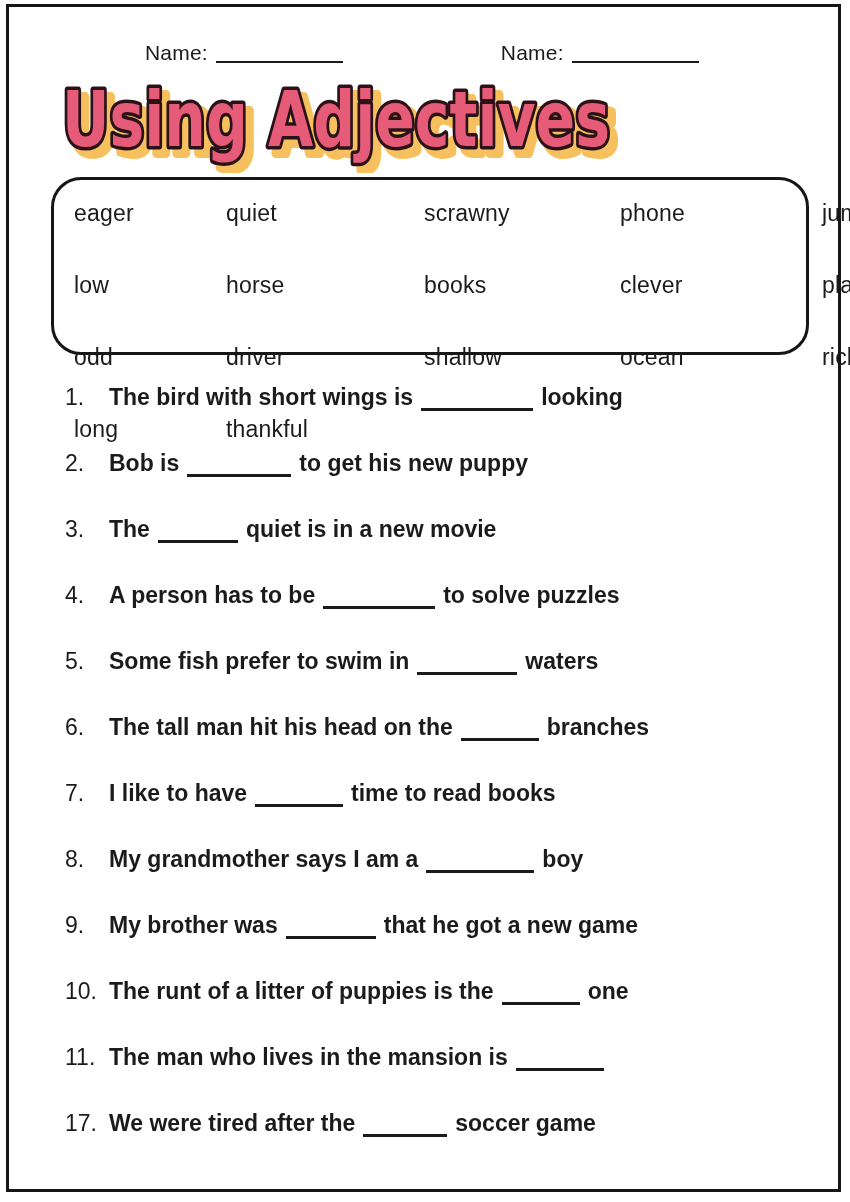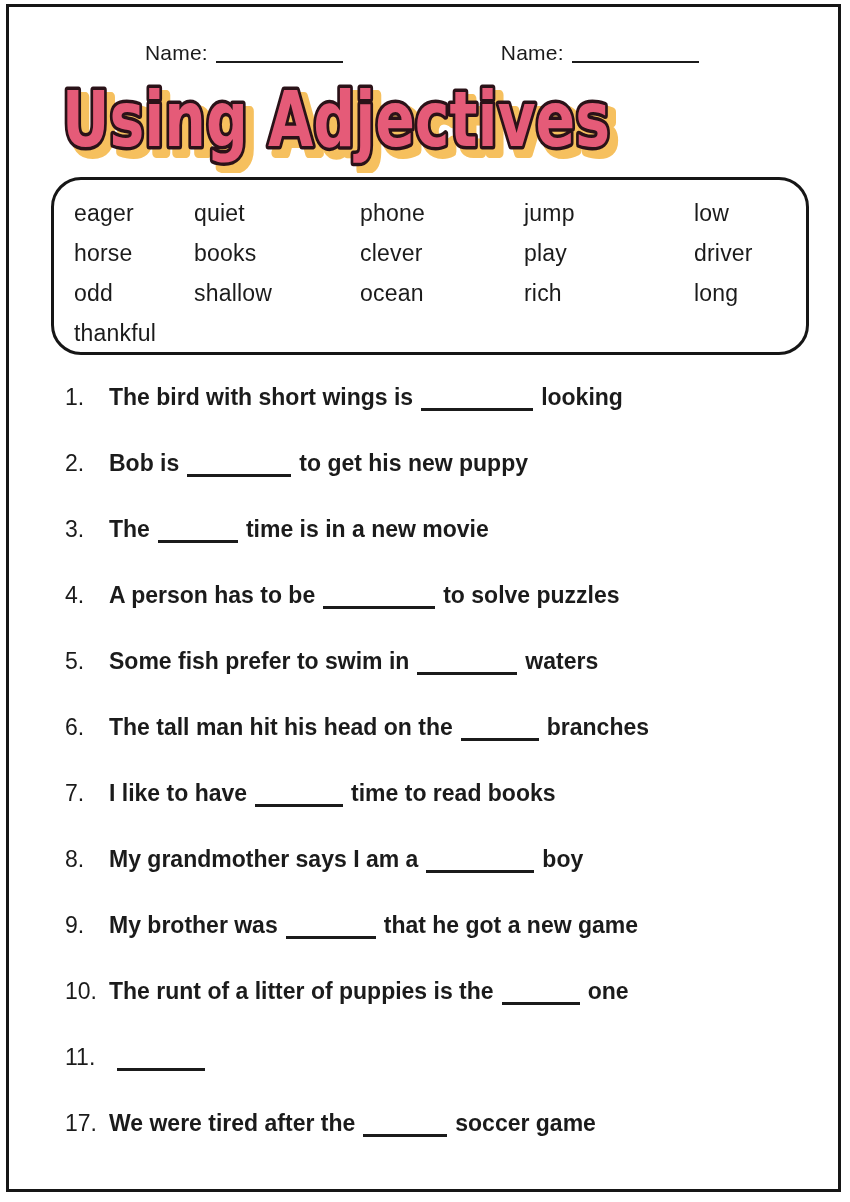--- a/index.html
+++ b/index.html
@@ -60,20 +60,21 @@
     border:3px solid #161616;
     border-radius:30px;
     box-sizing:border-box;
     display:grid;
     grid-template-columns:120px 166px 164px 170px auto;
     grid-auto-rows:40px;
     align-items:center;
     padding:13px 0 8px 20px;
     font-size:23px;
     letter-spacing:0.2px;
+    gap:32px;
   }
   
   .sentences{
     list-style:none;
     margin:9px 0 0 56px;
     padding:0;
     font-size:23px;
   }
   .sentence{
     display:flex;
@@ -113,48 +114,49 @@
     <div class="title-wrap">
       <svg width="600" height="104" viewBox="0 0 600 104">
         <text class="title-shadow" x="12" y="84" textLength="548" lengthAdjust="spacingAndGlyphs" stroke-width="10" fill="#f6c05e" stroke="#f6c05e">Using Adjectives</text>
         <text class="title-main" x="5" y="77" textLength="548" lengthAdjust="spacingAndGlyphs" stroke-width="7" fill="#e55b78" stroke="#2a1218">Using Adjectives</text>
       </svg>
     </div>
 
     <div class="word-bank">
       <span>eager</span>
       <span>quiet</span>
+      <span>scrawny</span>
       <span>phone</span>
       <span>jump</span>
       <span>low</span>
       <span>horse</span>
       <span>books</span>
       <span>clever</span>
       <span>play</span>
+      <span>odd</span>
       <span>driver</span>
-      <span>odd</span>
       <span>shallow</span>
       <span>ocean</span>
       <span>rich</span>
       <span>long</span>
       <span>thankful</span>
     </div>
 
     <ol class="sentences">
       <li class="sentence">
         <span class="num">1.</span>
         <span class="text"><span>The bird with short wings is</span><span class="blank" style="width:112px"></span><span>looking</span></span>
       </li>
       <li class="sentence">
         <span class="num">2.</span>
         <span class="text"><span>Bob is</span><span class="blank" style="width:104px"></span><span>to get his new puppy</span></span>
       </li>
       <li class="sentence">
         <span class="num">3.</span>
-        <span class="text"><span>The</span><span class="blank" style="width:80px"></span><span>time is in a new movie</span></span>
+        <span class="text"><span>The</span><span class="blank" style="width:80px"></span><span>quiet is in a new movie</span></span>
       </li>
       <li class="sentence">
         <span class="num">4.</span>
         <span class="text"><span>A person has to be</span><span class="blank" style="width:112px"></span><span>to solve puzzles</span></span>
       </li>
       <li class="sentence">
         <span class="num">5.</span>
         <span class="text"><span>Some fish prefer to swim in</span><span class="blank" style="width:100px"></span><span>waters</span></span>
       </li>
       <li class="sentence">
@@ -172,21 +174,21 @@
       <li class="sentence">
         <span class="num">9.</span>
         <span class="text"><span>My brother was</span><span class="blank" style="width:90px"></span><span>that he got a new game</span></span>
       </li>
       <li class="sentence">
         <span class="num">10.</span>
         <span class="text"><span>The runt of a litter of puppies is the</span><span class="blank" style="width:78px"></span><span>one</span></span>
       </li>
       <li class="sentence">
         <span class="num">11.</span>
-        <span class="text"><span class="blank" style="width:88px"></span><span></span></span>
+        <span class="text"><span>The man who lives in the mansion is</span><span class="blank" style="width:88px"></span><span></span></span>
       </li>
       <li class="sentence">
         <span class="num">17.</span>
         <span class="text"><span>We were tired after the</span><span class="blank" style="width:84px"></span><span>soccer game</span></span>
       </li>
     </ol>
 
   </div>
 </div>
 

